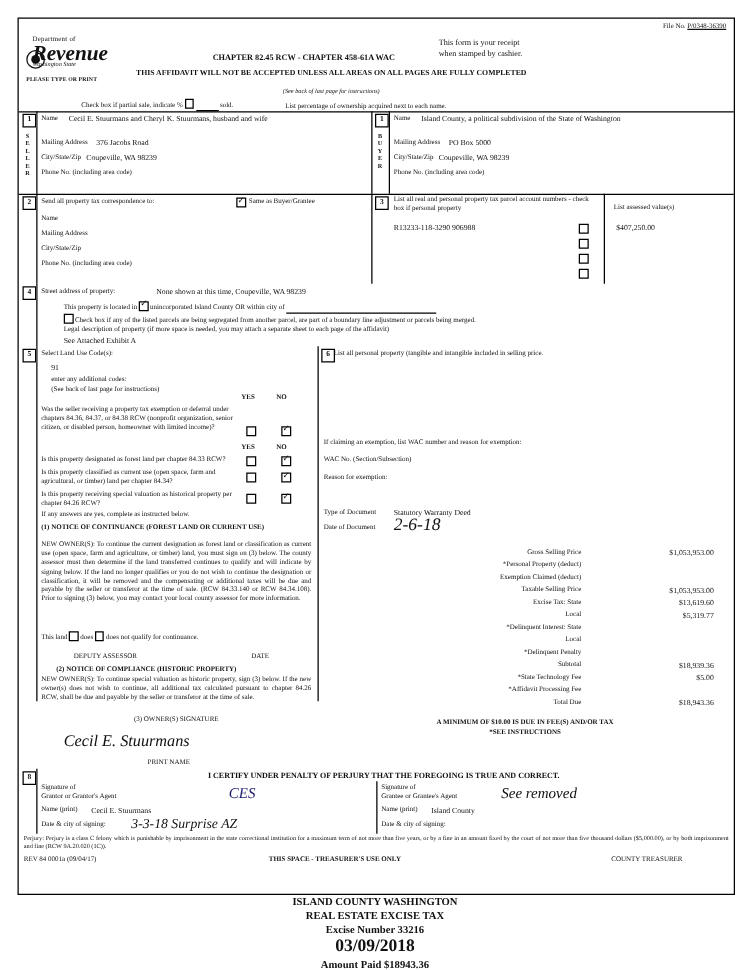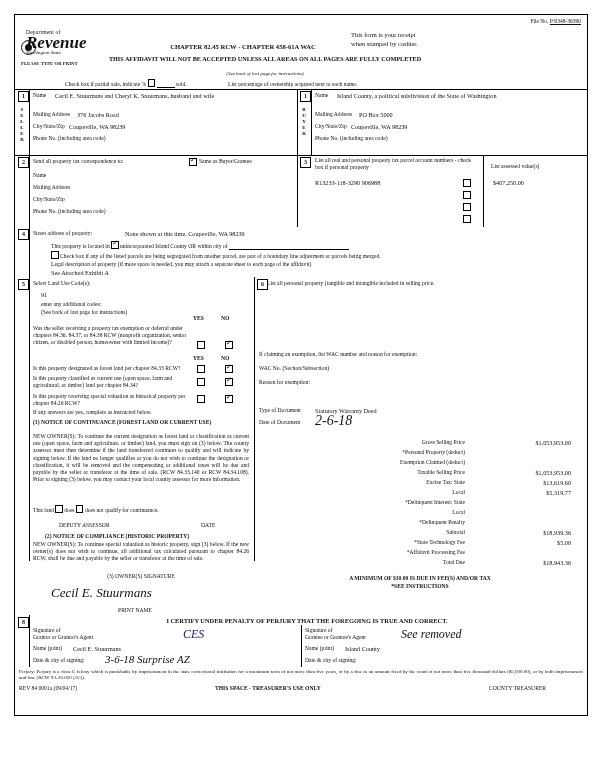--- a/index.html
+++ b/index.html
@@ -307,26 +307,34 @@
     <div class="hline" style="left:290px;top:628px;width:272px;"></div>
 
     <div class="lbl" style="left:18px;top:630px;">Name (print)</div>
     <div class="val" style="left:58px;top:630px;">Cecil E. Stuurmans</div>
     <div class="lbl" style="left:290px;top:630px;">Name (print)</div>
     <div class="val" style="left:330px;top:630px;">Island County</div>
     <div class="hline" style="left:18px;top:640px;width:260px;"></div>
     <div class="hline" style="left:290px;top:640px;width:272px;"></div>
 
     <div class="lbl" style="left:18px;top:642px;">Date &amp; city of signing:</div>
-    <div class="hand" style="position:absolute;left:90px;top:638px;font-size:11px;">3-6-18  Surprise AZ</div>
+    <div class="hand" style="position:absolute;left:90px;top:638px;font-size:11px;">3-3-18  Surprise AZ</div>
     <div class="lbl" style="left:290px;top:642px;">Date &amp; city of signing:</div>
     <div class="hline" style="left:0;top:652px;width:572px;"></div>
 
     <div class="tiny" style="position:absolute;left:4px;top:654px;width:564px;line-height:6px;text-align:justify;">Perjury: Perjury is a class C felony which is punishable by imprisonment in the state correctional institution for a maximum term of not more than five years, or by a fine in an amount fixed by the court of not more than five thousand dollars ($5,000.00), or by both imprisonment and fine (RCW 9A.20.020 (1C)).</div>
     <div class="hline" style="left:0;top:668px;width:572px;"></div>
     <div class="lbl" style="left:4px;top:670px;">REV 84 0001a (09/04/17)</div>
     <div class="lbl b" style="left:200px;top:670px;">THIS SPACE - TREASURER'S USE ONLY</div>
     <div class="lbl" style="left:474px;top:670px;">COUNTY TREASURER</div>
     <div class="hline" style="left:0;top:678px;width:572px;"></div>
   </div>
 
+  <div class="footer">
+    <div class="ln">ISLAND COUNTY WASHINGTON</div>
+    <div class="ln">REAL ESTATE EXCISE TAX</div>
+    <div class="ln">Excise Number 33216</div>
+    <div class="big">03/09/2018</div>
+    <div class="ln">Amount Paid $18943.36</div>
+
+  </div>
 
 </div>
 
 </body></html>

